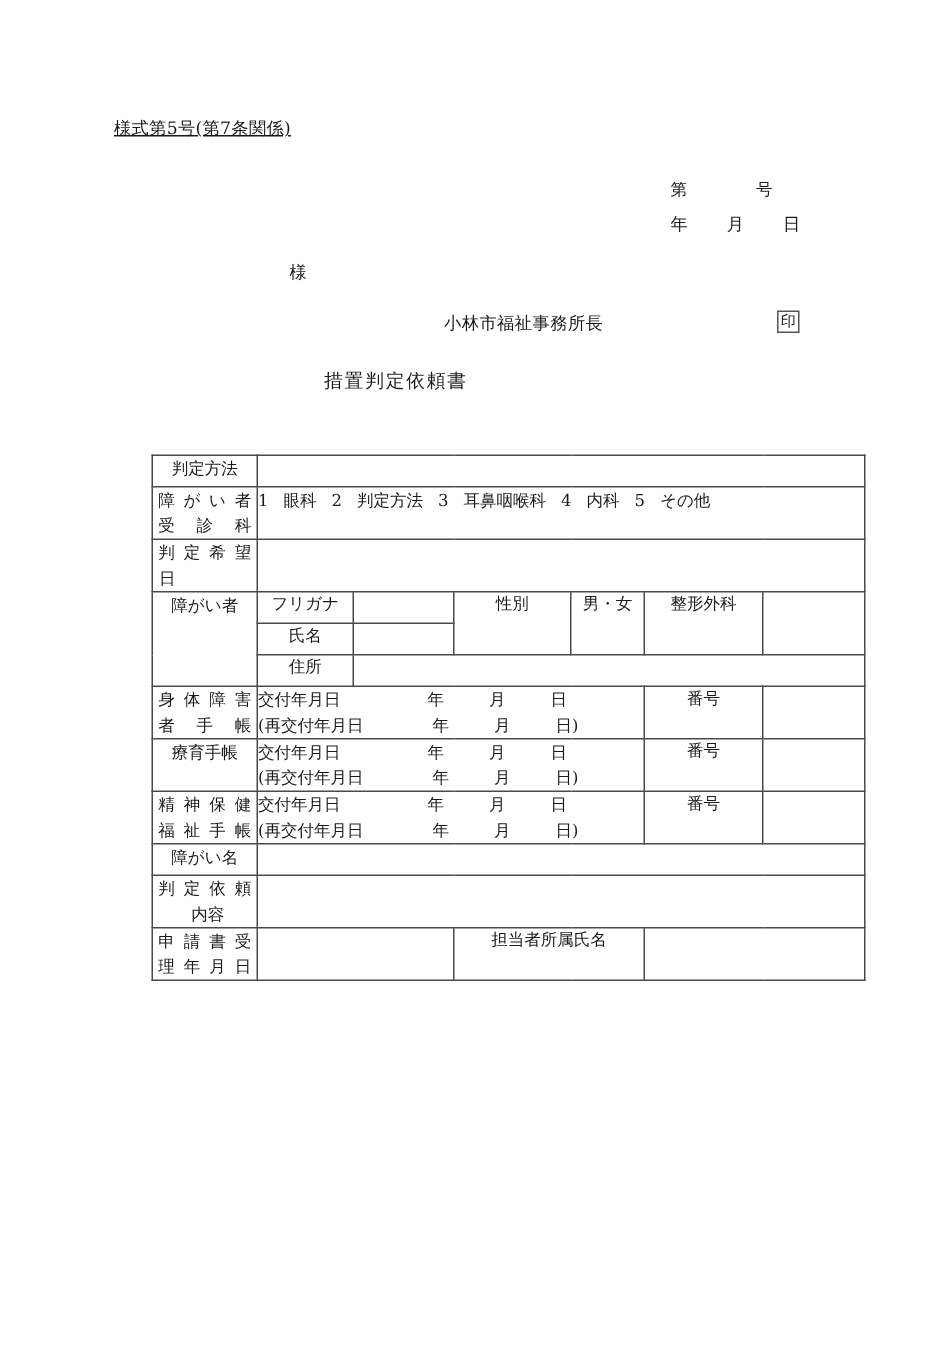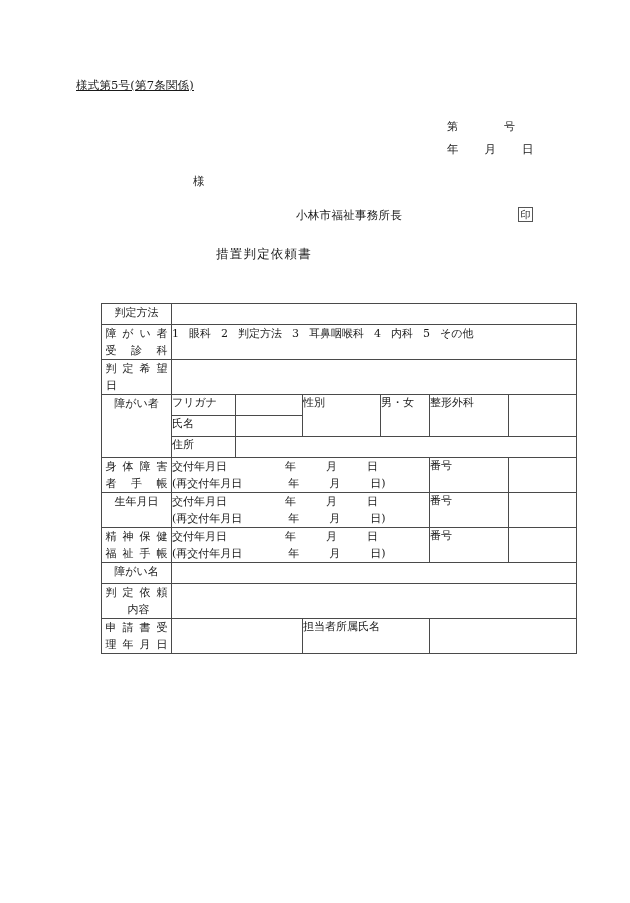--- a/index.html
+++ b/index.html
@@ -146,20 +146,21 @@
   .lbl-c {
     display: block;
     text-align: center;
     line-height: 17px;
   }
 
   .cell-mid {
     vertical-align: middle;
   }
   .cell-center {
+    text-align: center;
     vertical-align: middle;
     white-space: nowrap;
   }
 
   .opts {
     padding: 3px 0 3px 8px;
     white-space: nowrap;
     vertical-align: top;
     line-height: 17px;
   }
@@ -278,21 +279,21 @@
         <td colspan="4" class="tetyo">
           <span>交付年月日</span><span class="d1"></span><span>年</span><span class="d2"></span><span>月</span><span class="d3"></span><span>日</span><br>
           <span>(再交付年月日</span><span class="e1"></span><span>年</span><span class="e2"></span><span>月</span><span class="e3"></span><span>日)</span>
         </td>
         <td class="cell-center">番号</td>
         <td class="cell-mid"></td>
       </tr>
 
       <tr>
         <td class="lbl h-tall">
-          <span class="lbl-c">生年月日</span>
+          <span class="lbl-c">療育手帳</span>
         </td>
         <td colspan="4" class="tetyo">
           <span>交付年月日</span><span class="d1"></span><span>年</span><span class="d2"></span><span>月</span><span class="d3"></span><span>日</span><br>
           <span>(再交付年月日</span><span class="e1"></span><span>年</span><span class="e2"></span><span>月</span><span class="e3"></span><span>日)</span>
         </td>
         <td class="cell-center">番号</td>
         <td class="cell-mid"></td>
       </tr>
 
       <tr>

